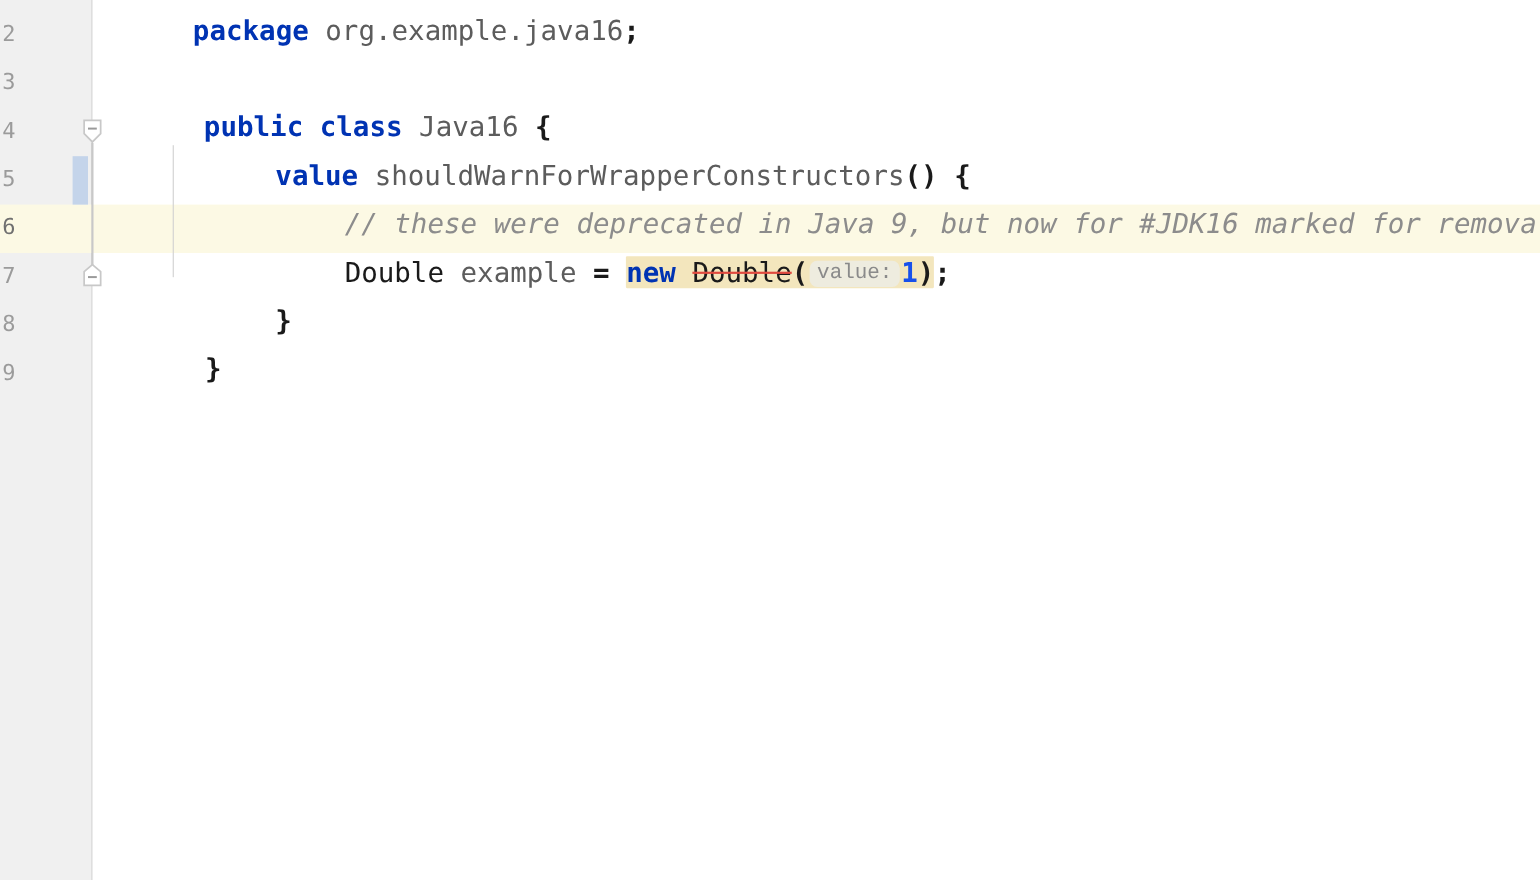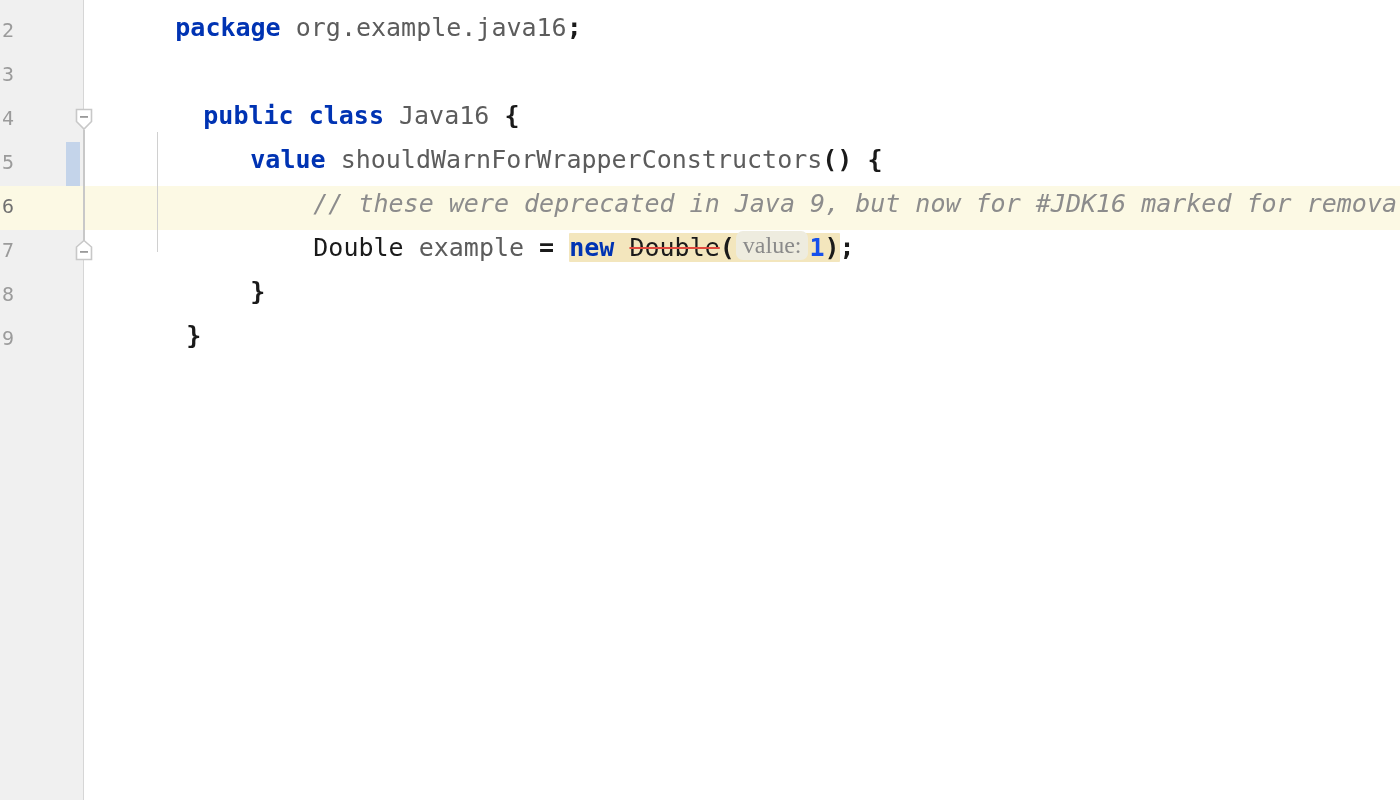--- a/index.html
+++ b/index.html
@@ -127,22 +127,22 @@
     background: #f3e6bd;
     border-radius: 1px;
   }
 
   
   .inlay {
     display: inline-block;
     background: #eeecdf;
     border-radius: 7px;
     color: #8a8a8a;
-    font-family: Liberation Serif, serif;
-    font-size: 24px;
+    font-family: Liberation Mono, monospace;
+    font-size: 19px;
     font-style: normal;
     padding: 2px 7px 3px 7px;
     line-height: 1;
     position: relative;
     top: -3px;
     margin: 0 1px;
   }
 
   
   #clipped-line {
@@ -200,21 +200,21 @@
     <div class="indent-guide" style="left:72px; top:132px; height:120px;"></div>
 
     <div id="clipped-line">
       <span class="kw">package</span><span class="ident"> org.example.java16</span><span class="punct">;</span>
     </div>
 
     <div class="code-line" style="top:6px; left:11px;">
       <span></span>
     </div>
 
-    <div class="code-line" style="top:50px; left:28px;">
+    <div class="code-line" style="top:50px; left:10px;">
       <span class="kw">public</span><span> </span><span class="kw">class</span><span> </span><span class="ident">Java16</span><span> </span><span class="brace">{</span>
     </div>
 
     <div class="code-line" style="top:94px; left:75px;">
       <span class="kw">value</span><span> </span><span class="ident">shouldWarnForWrapperConstructors</span><span class="punct">()</span><span> </span><span class="brace">{</span>
     </div>
 
     <div class="code-line" style="top:138px; left:138px;">
       <span class="comment">// these were deprecated in Java 9, but now for #JDK16 marked for removal</span>
     </div>

